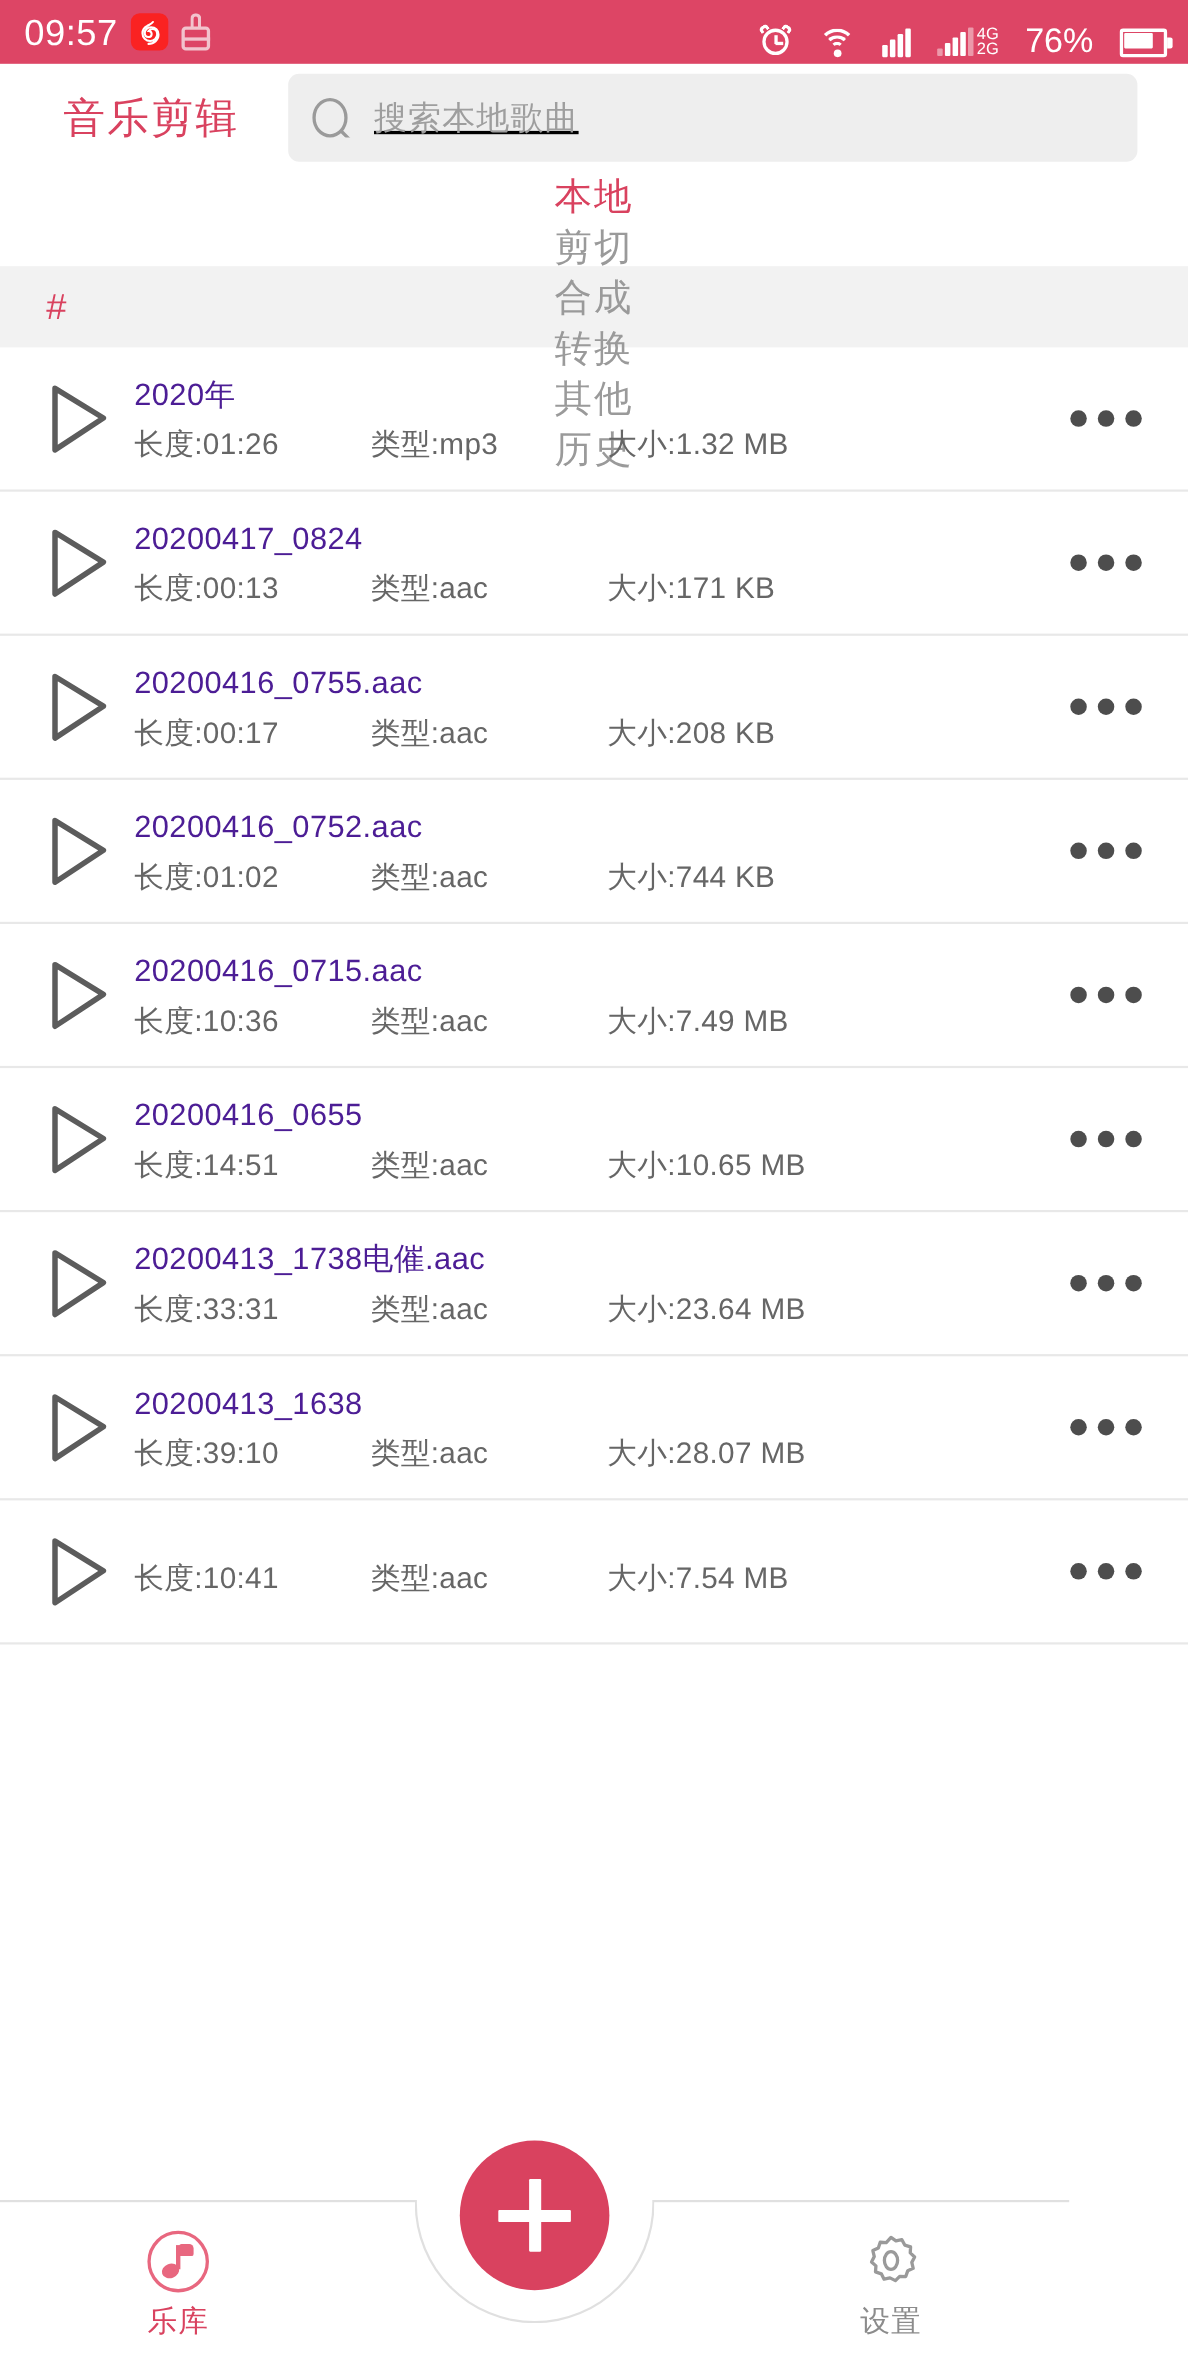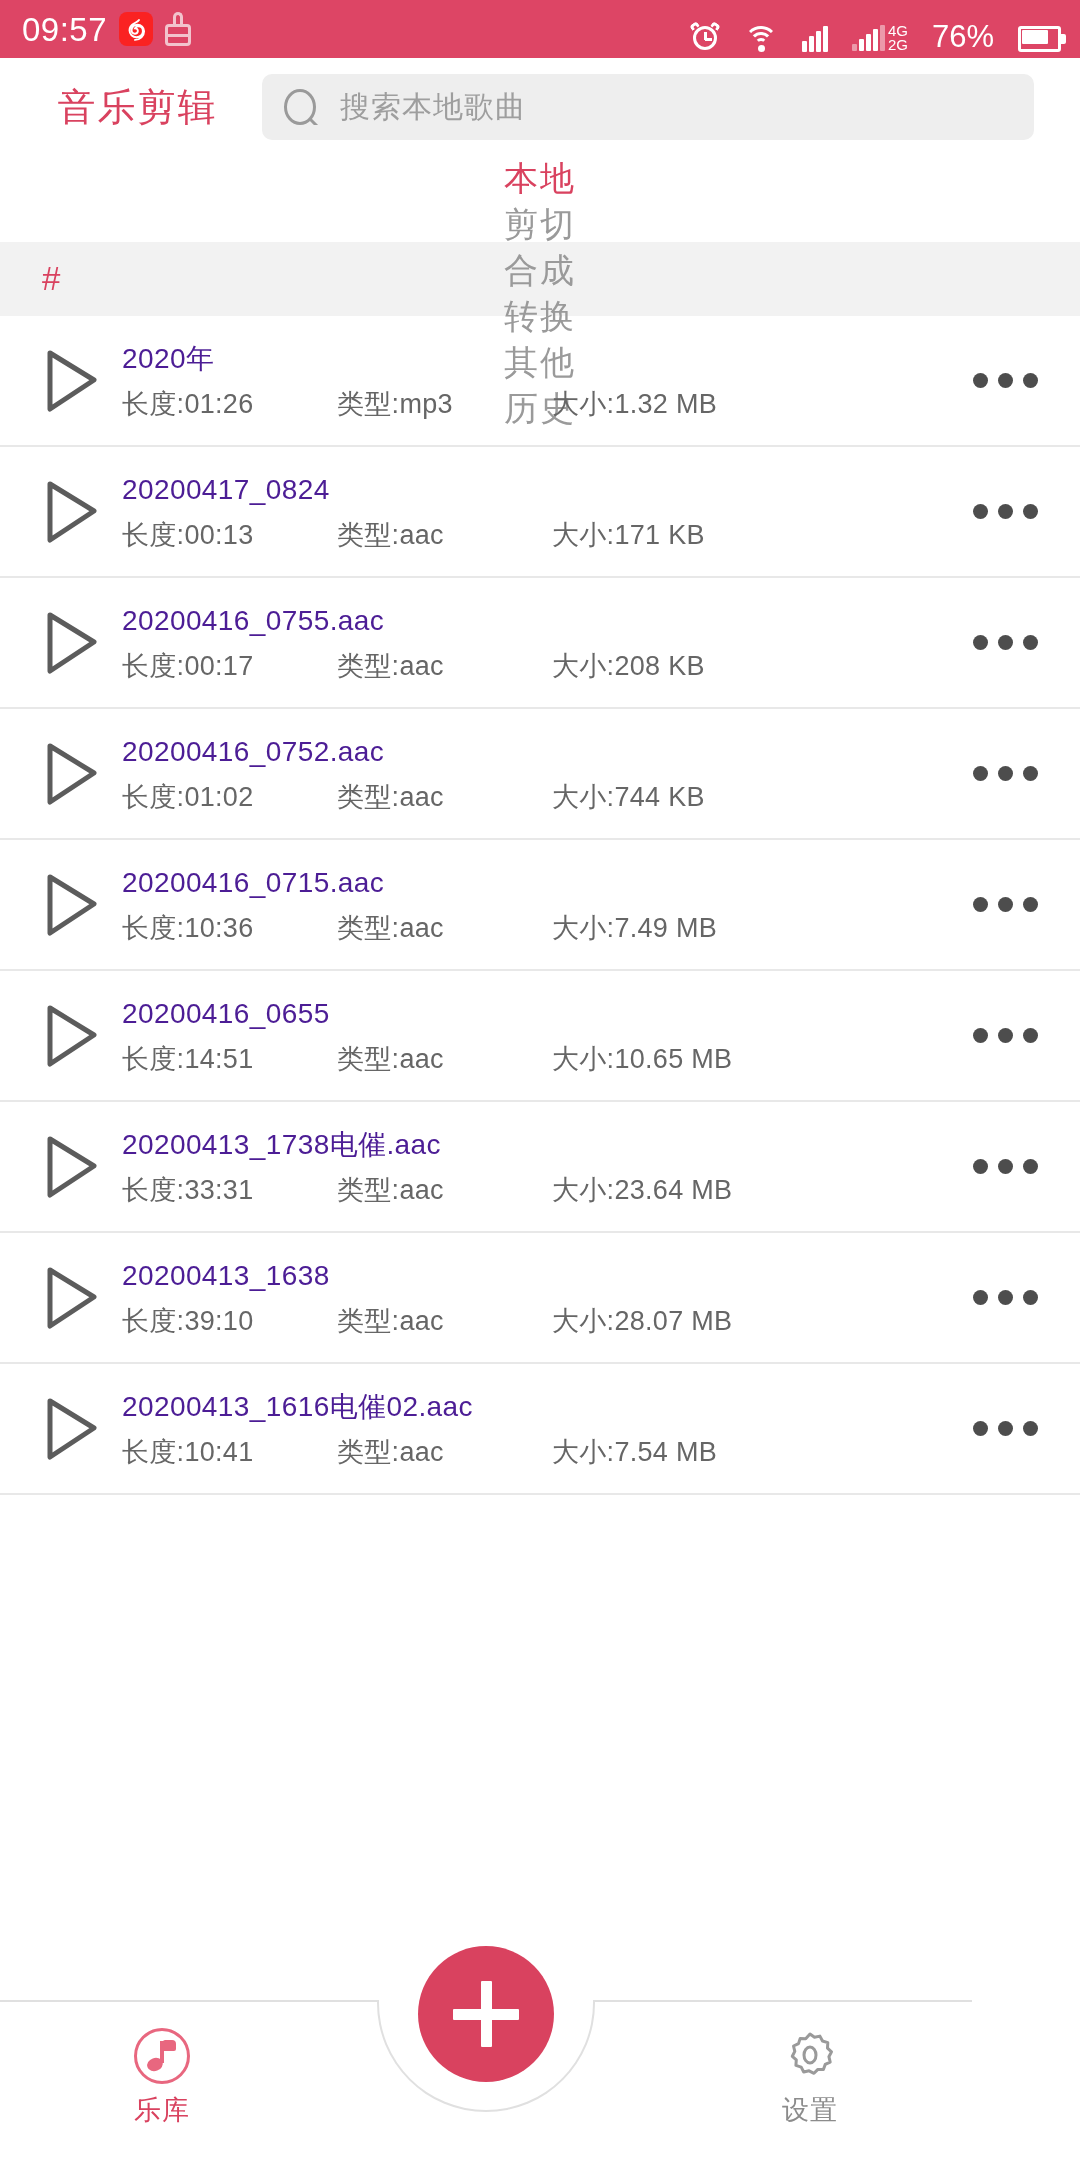--- a/index.html
+++ b/index.html
@@ -71,22 +71,22 @@
   
   .appbar {
     height: 98px; background:#ffffff;
     display:flex; align-items:center; padding: 0 46px 0 0;
   }
   .app-title {
     width: 262px; text-align:center;
     color:#D9425F; font-size:38px; letter-spacing:2px;padding-left:13px;
   }
   .searchbox {
-    flex: 1; height: 66px; background:#EEEEEE; border-radius:10px;
-    display:flex; align-items:center; padding-left: 22px; gap:20px;
+    flex: 1; height: 80px; background:#EEEEEE; border-radius:10px;
+    display:flex; align-items:center; padding-left: 22px; gap:20px;text-decoration:underline;
   }
   .search-icon { width:36px; height:36px; position:relative; flex:none; }
   .search-icon .ring { position:absolute; left:0; top:0; width:32px; height:36px; border:3px solid #9a9a9a; border-radius:50%; }
   .search-ph { color:#9e9e9e; font-size:30px; letter-spacing:1px; }
 
   
   .tabs { height: 86px; display:flex; align-items:center; background:#fff;flex-direction:column; }
   .tab { flex:1; text-align:center; font-size:34px; color:#9a9a9a; letter-spacing:2px; }
   .tab.active { color:#D9425F; }
 
@@ -381,21 +381,20 @@
           <b></b>
           <b></b>
           <b></b>
         </span>
       </div>
       <div class="row">
         <span class="play-icon"><svg width="66" height="76" viewBox="0 0 66 76">
             <path d="M12 10 L56 37 L12 66 Z" fill="none" stroke="#5c5c5c" stroke-width="5" stroke-linejoin="round" stroke-linecap="round"></path>
           </svg></span>
         <div class="row-body">
-          <div class="row-title">20200413_1616电催02.aac</div>
           <div class="row-meta">
             <span class="meta-dur">长度:10:41</span>
             <span class="meta-type">类型:aac</span>
             <span class="meta-size">大小:7.54 MB</span>
           </div>
         </div>
         <span class="more-icon">
           <b></b>
           <b></b>
           <b></b>

